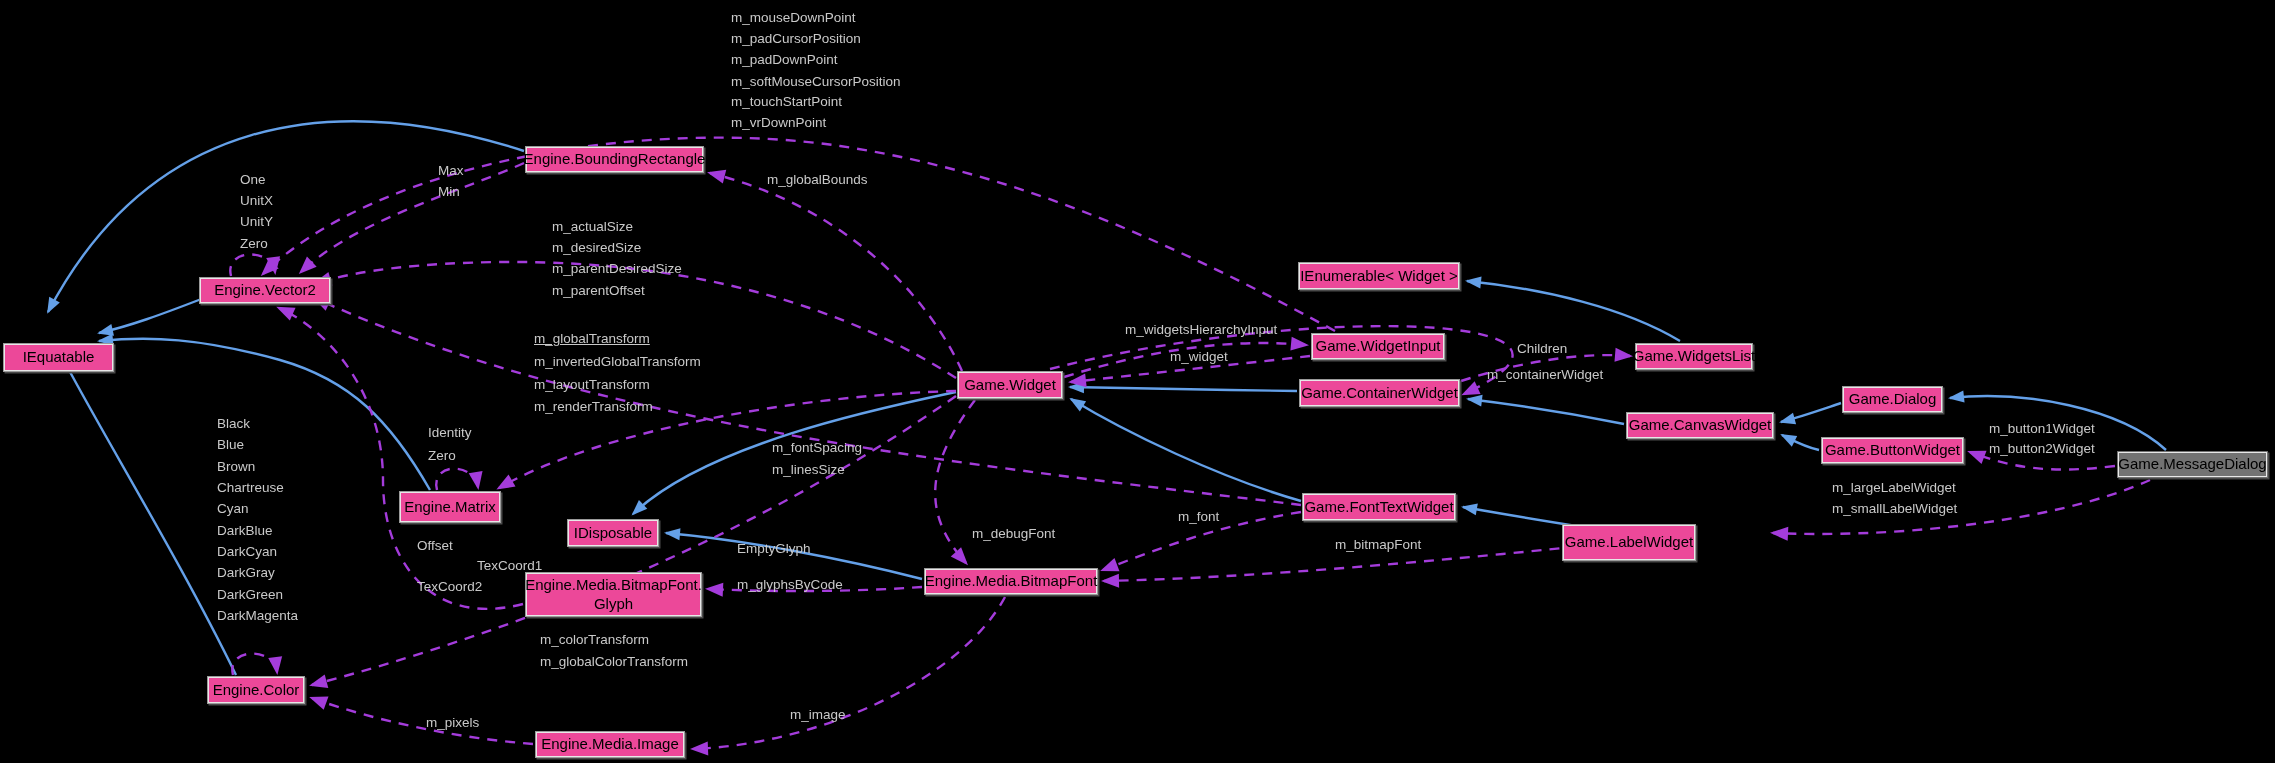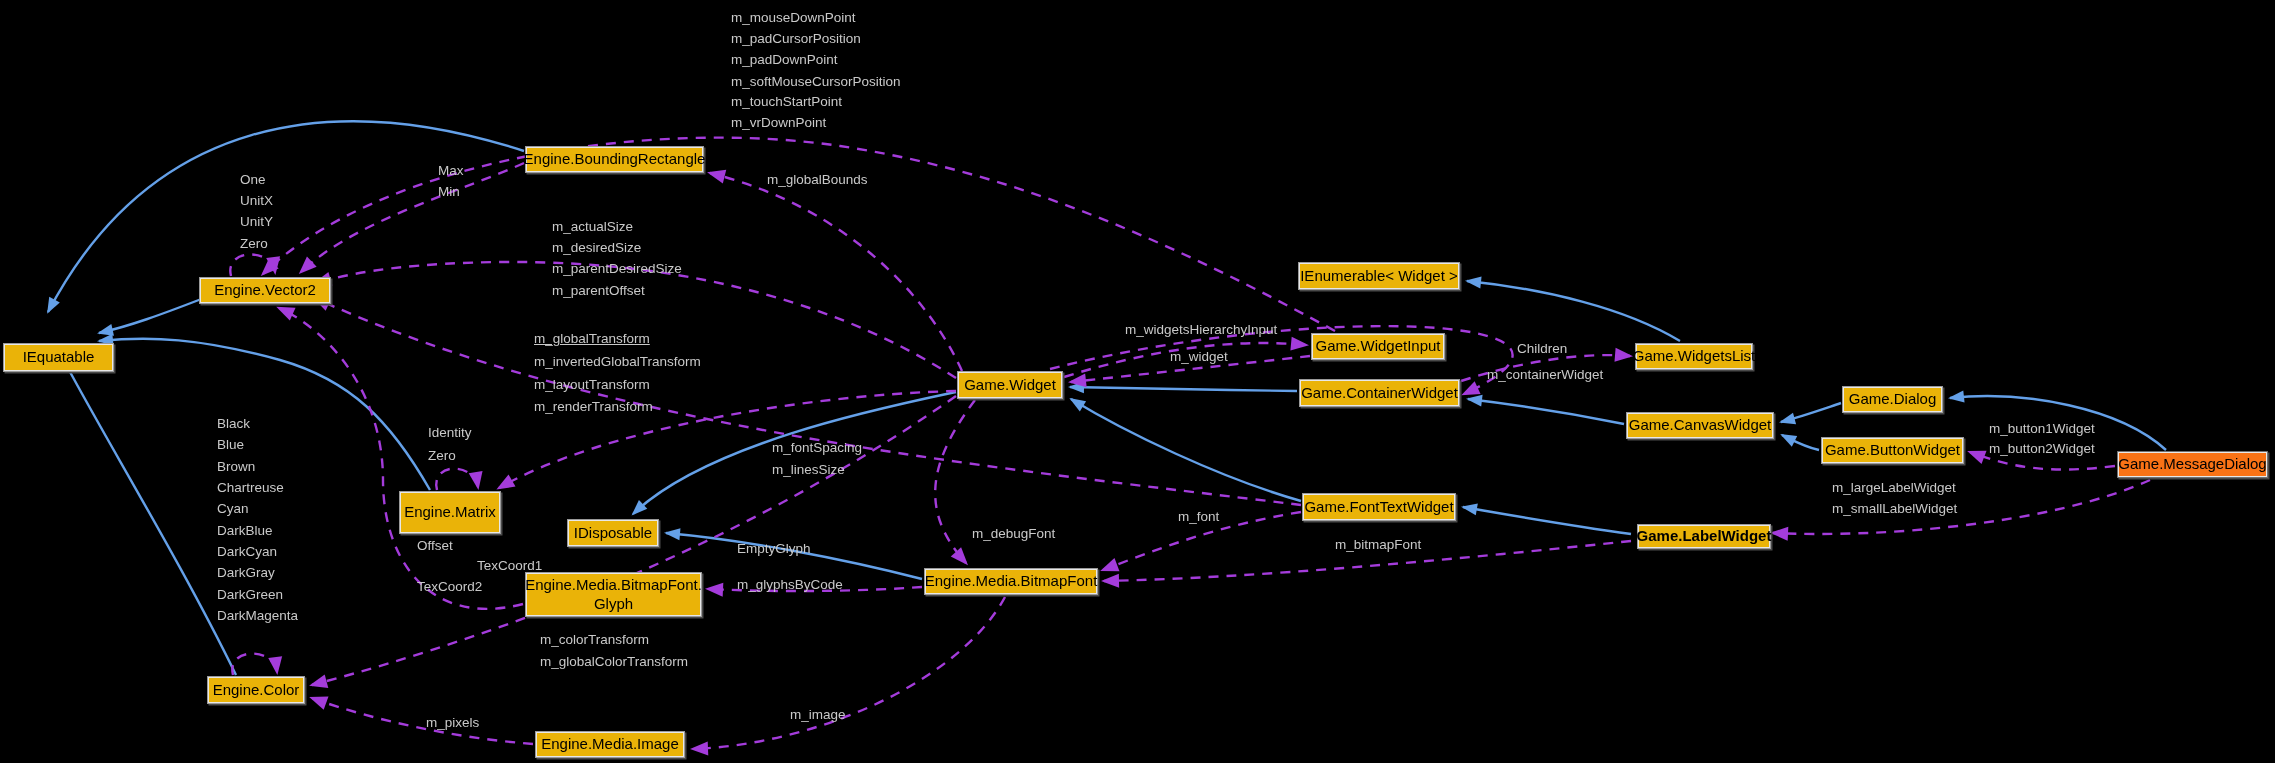--- a/index.html
+++ b/index.html
@@ -1,24 +1,24 @@
 <!DOCTYPE html>
 <html><head>
 <meta charset="utf-8">
 <style>
   html,body{margin:0;padding:0;background:#000;}
   #stage{position:relative;width:2275px;height:763px;background:#000;overflow:hidden;
          font-family:"Liberation Sans",sans-serif;}
   #stage svg{position:absolute;left:0;top:0;}
-  .node{position:absolute;background:#eab308;border:1px solid #9a9a9a;
+  .node{position:absolute;background:#ec4899;border:1px solid #9a9a9a;
         box-shadow:1.5px 1.5px 0 #4a4a4a, inset 0 0 0 1px #e8e8e8;
         color:#000;font-size:15px;line-height:1.25;
         display:flex;align-items:center;justify-content:center;
         text-align:center;white-space:pre-line;box-sizing:border-box;cursor:pointer;}
-  .node.hl{background:#f97316;border-color:#707070;}
+  .node.hl{background:#737373;border-color:#707070;}
   .elabel{position:absolute;color:#c9c9c9;font-size:13.5px;white-space:nowrap;}
   .edge-inherit{stroke:#64A0E8;stroke-width:2.4;fill:none;}
   .edge-use{stroke:#A43CDB;stroke-width:2.4;fill:none;stroke-dasharray:10 8;}
 </style>
 </head>
 <body>
 
 <div id="stage">
   <svg width="2275" height="763" viewBox="0 0 2275 763">
     <defs>
@@ -76,22 +76,22 @@
     <div class="node" style="left: 957px; top: 371px; width: 106px; height: 28px;">Game.Widget</div>
     <div class="node" style="left: 1298px; top: 262px; width: 162px; height: 28px;">IEnumerable&lt; Widget &gt;</div>
     <div class="node" style="left: 1311px; top: 333px; width: 134px; height: 27px;">Game.WidgetInput</div>
     <div class="node" style="left: 1635px; top: 343px; width: 118px; height: 27px;">Game.WidgetsList</div>
     <div class="node" style="left: 1299px; top: 379px; width: 161px; height: 28px;">Game.ContainerWidget</div>
     <div class="node" style="left: 1626px; top: 412px; width: 148px; height: 27px;">Game.CanvasWidget</div>
     <div class="node" style="left: 1842px; top: 386px; width: 101px; height: 27px;">Game.Dialog</div>
     <div class="node" style="left: 1821px; top: 437px; width: 143px; height: 27px;">Game.ButtonWidget</div>
     <div class="node hl" style="left: 2117px; top: 451px; width: 151px; height: 27px;">Game.MessageDialog</div>
     <div class="node" style="left: 1302px; top: 493px; width: 154px; height: 28px;">Game.FontTextWidget</div>
-    <div class="node" style="left: 1637px; top: 524px; width: 134px; height: 25px; font-weight: bold;">Game.LabelWidget</div>
-    <div class="node" style="left: 399px; top: 491px; width: 102px; height: 43px;">Engine.Matrix</div>
+    <div class="node" style="left: 1562px; top: 524px; width: 134px; height: 37px;">Game.LabelWidget</div>
+    <div class="node" style="left: 399px; top: 491px; width: 102px; height: 32px;">Engine.Matrix</div>
     <div class="node" style="left: 567px; top: 519px; width: 92px; height: 28px;">IDisposable</div>
     <div class="node" style="left: 525px; top: 572px; width: 177px; height: 45px;">Engine.Media.BitmapFont.
 Glyph</div>
     <div class="node" style="left: 924px; top: 568px; width: 174px; height: 27px;">Engine.Media.BitmapFont</div>
     <div class="node" style="left: 207px; top: 676px; width: 98px; height: 28px;">Engine.Color</div>
     <div class="node" style="left: 535px; top: 731px; width: 150px; height: 27px;">Engine.Media.Image</div>
     <span class="elabel" style="left: 731px; top: 10px;">m_mouseDownPoint</span>
     <span class="elabel" style="left: 731px; top: 31px;">m_padCursorPosition</span>
     <span class="elabel" style="left: 731px; top: 52px;">m_padDownPoint</span>
     <span class="elabel" style="left: 731px; top: 74px;">m_softMouseCursorPosition</span>

